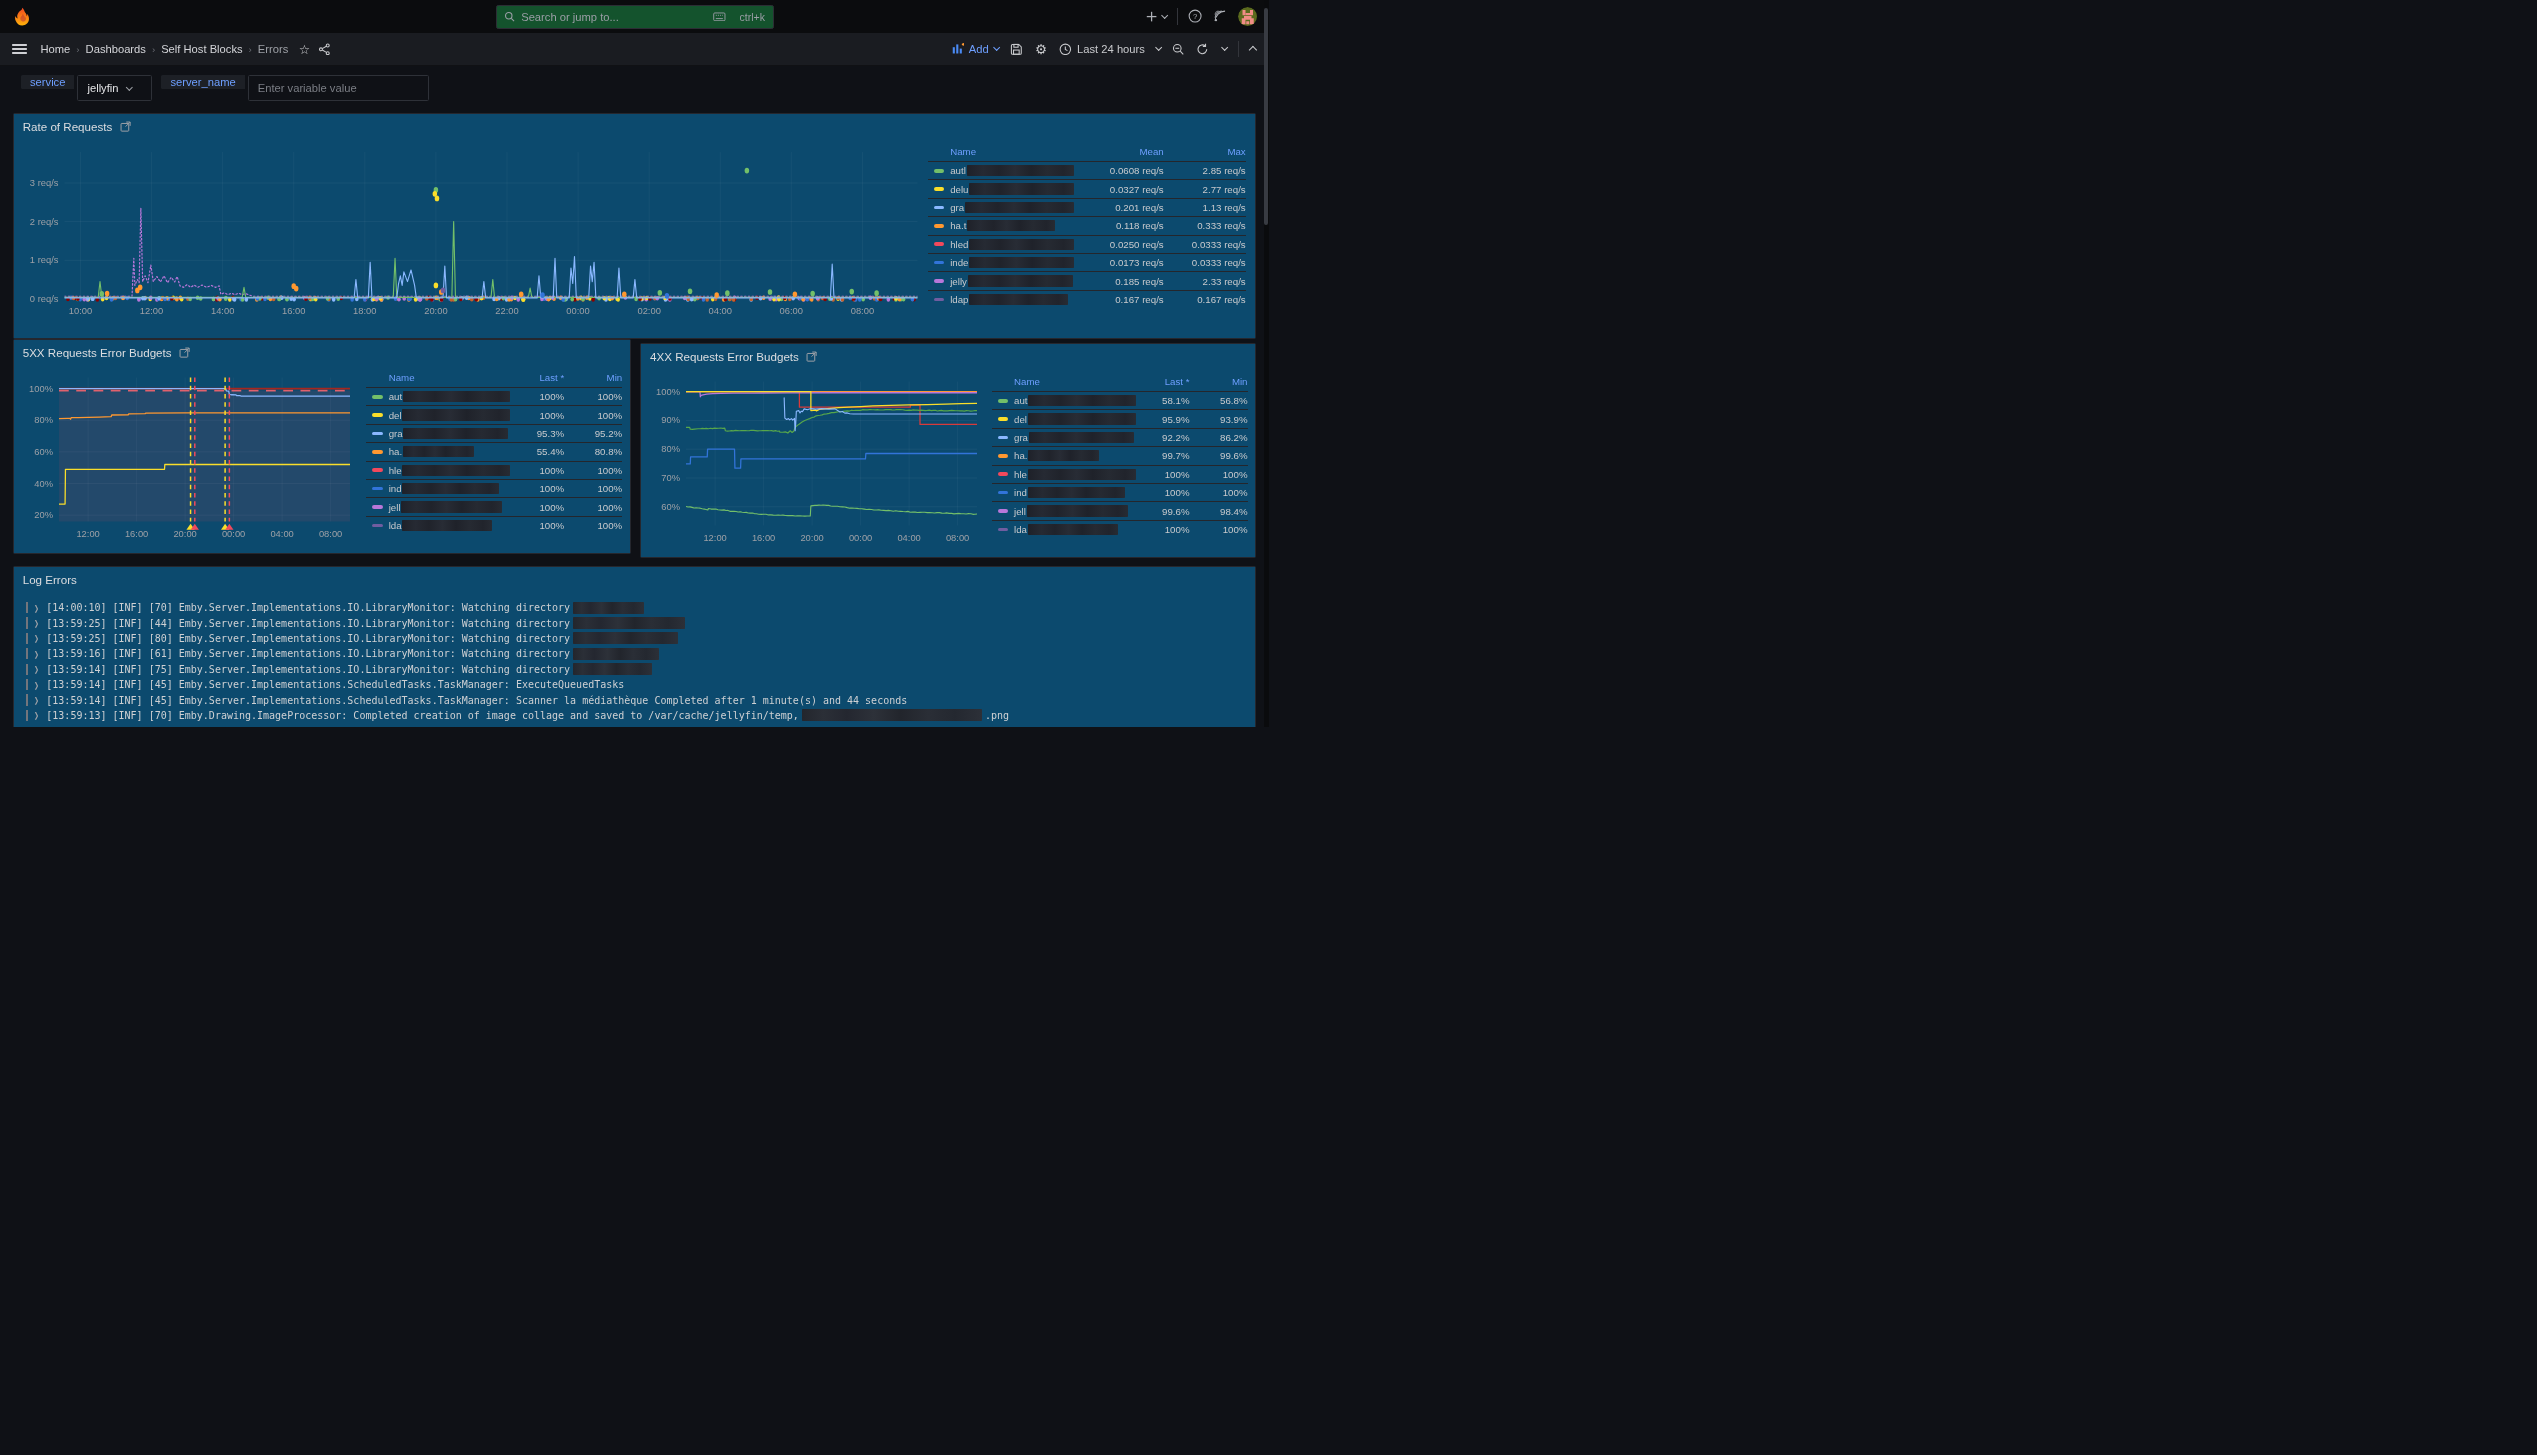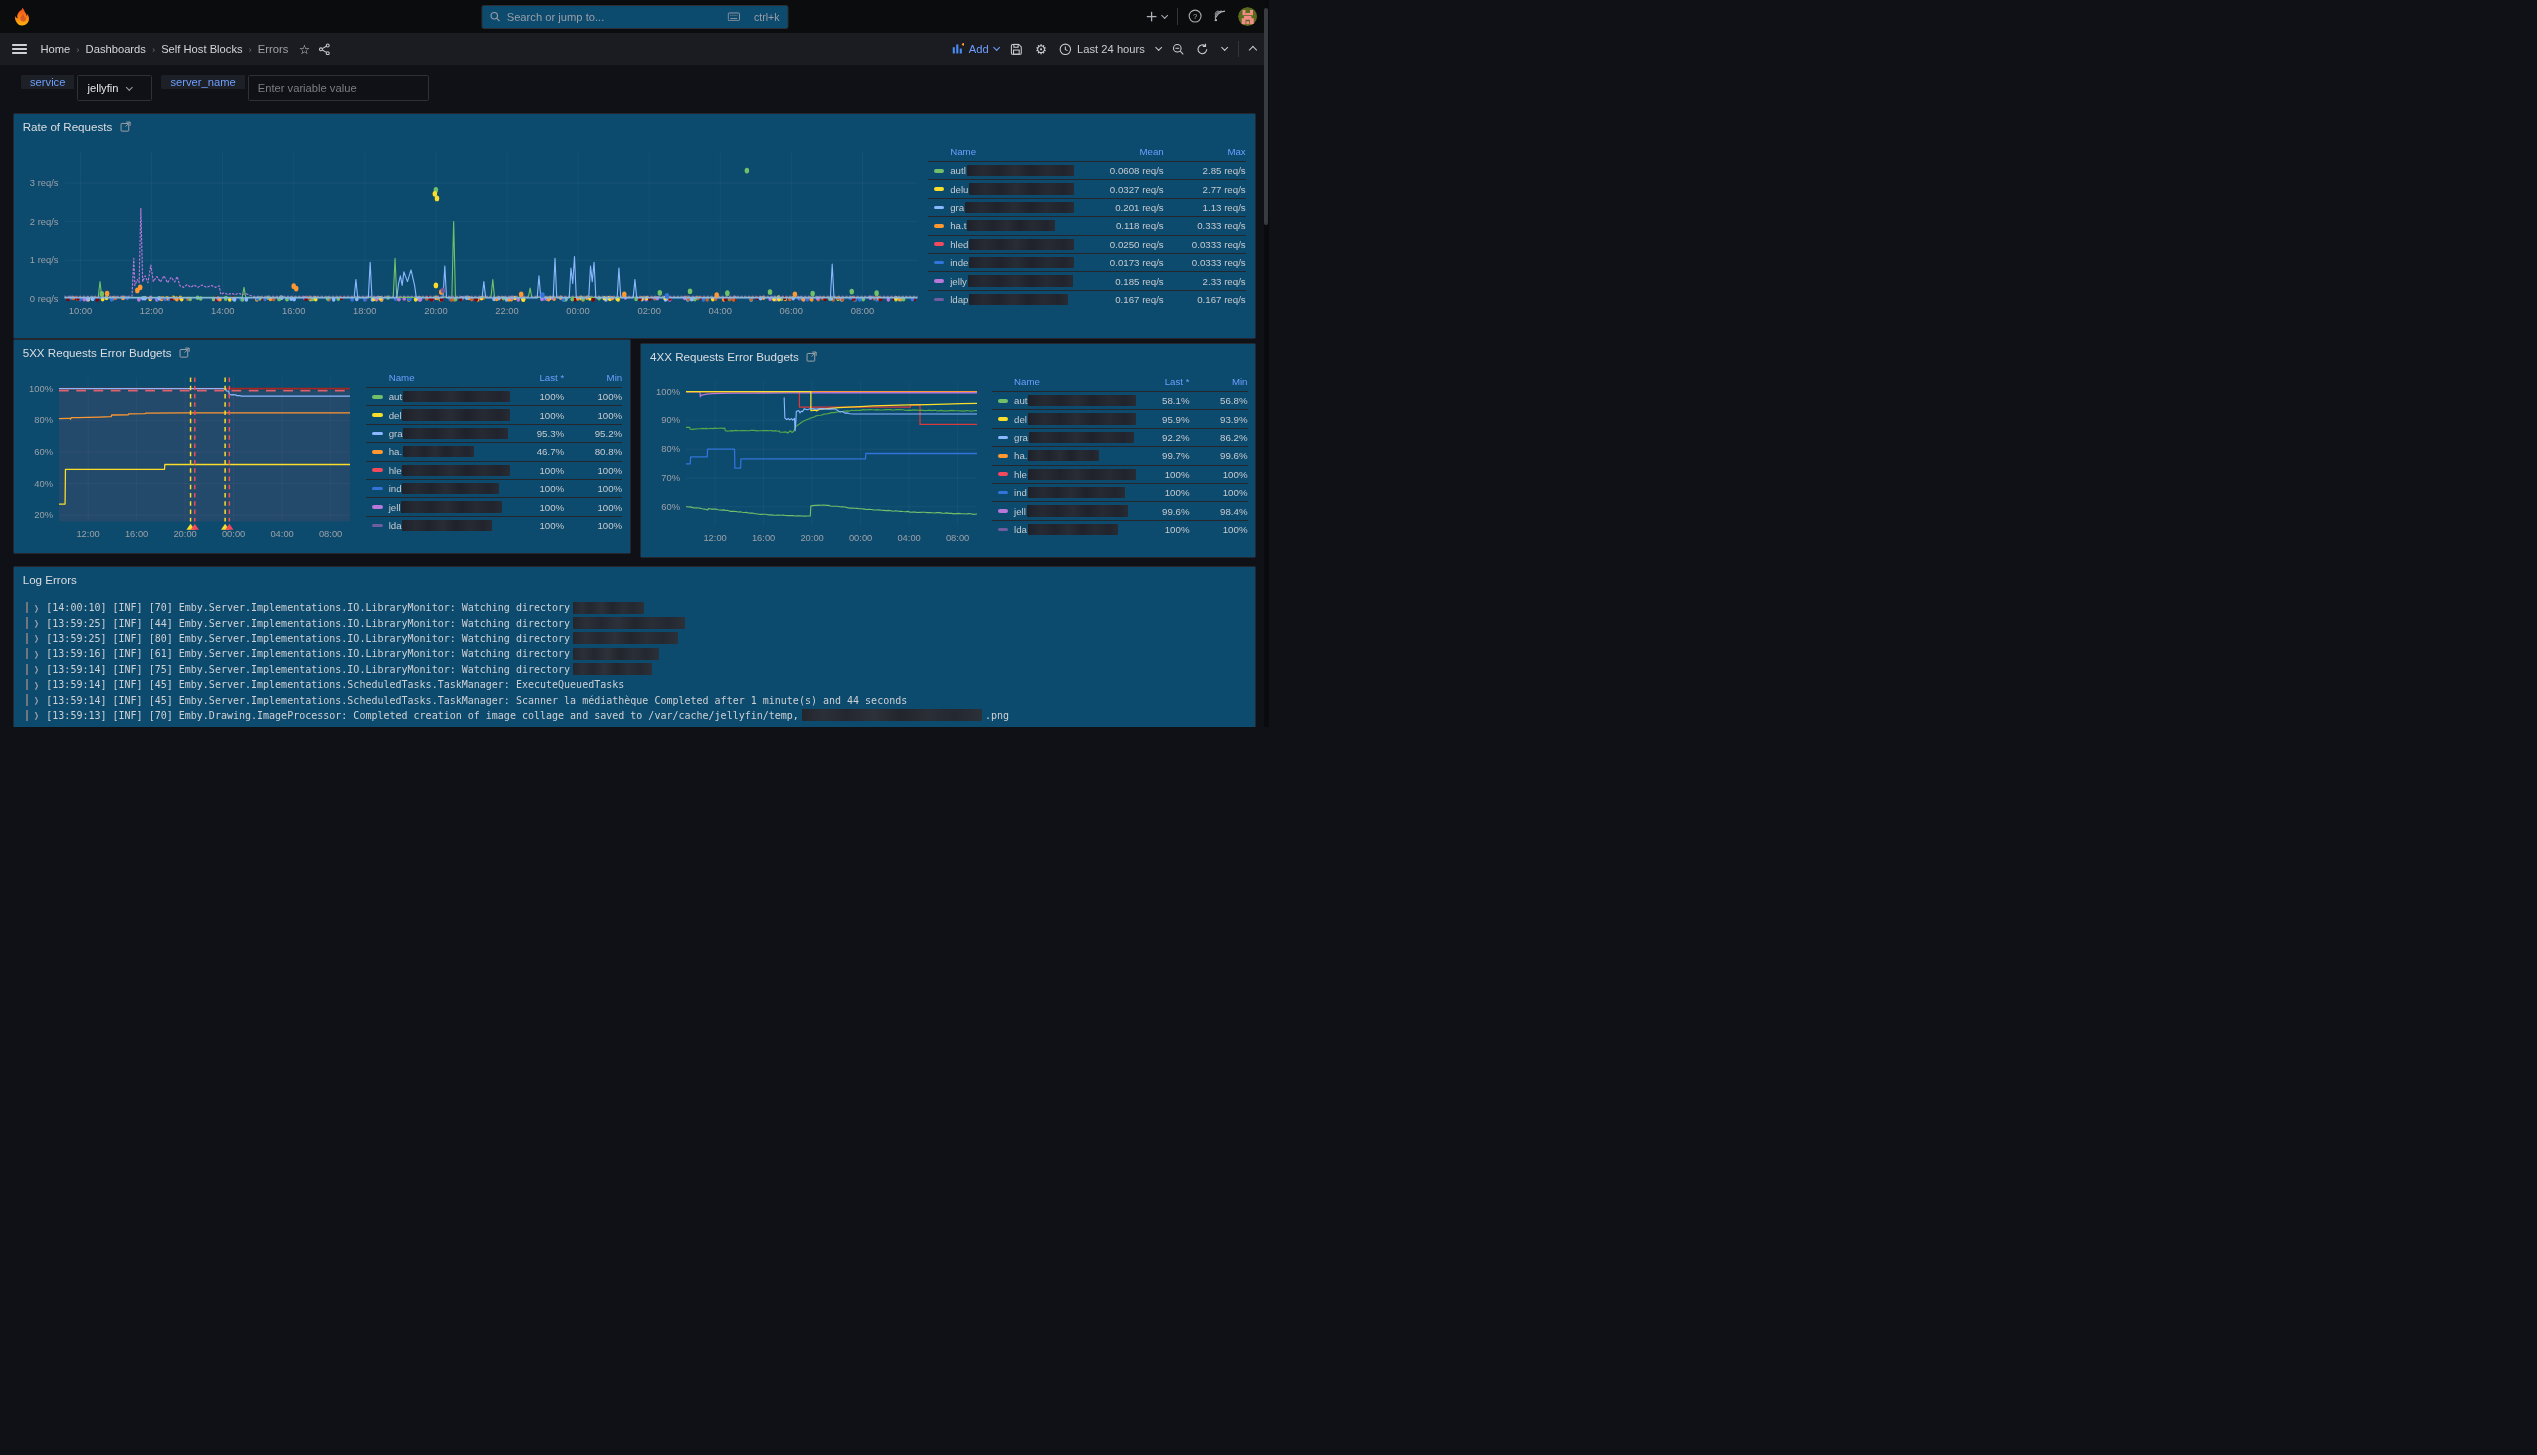--- a/index.html
+++ b/index.html
@@ -9,21 +9,21 @@
     font-family:"Liberation Sans", sans-serif;
     color:#d5d6d9;
     position:relative;
     font-size:11.2px;
   }
   
   .topbar { height:33px; background:#0b0c0e; display:flex; align-items:center; padding:0 12px; position:relative; }
   .g-logo { width:20px; height:20px; cursor:pointer; }
   .searchbox {
     position:absolute; left:50%; top:4.5px; transform:translateX(-50%);
-    width:307px; height:24px; background:#0c4a6e; border:0.7px solid #2c2e35; border-radius:2.2px;
+    width:278px; height:24px; background:#14532d; border:0.7px solid #2c2e35; border-radius:2.2px;
     display:flex; align-items:center; padding:0 7.5px; color:#9b9ea6; cursor:text;justify-content:center;
   }
   .searchbox .ph { margin-left:6px; flex:1; font-size:11.2px; }
   .searchbox .kbd { display:flex; align-items:center; gap:14px; color:#9b9ea6; font-size:10.5px; }
   .tb-right { margin-left:auto; display:flex; align-items:center; gap:10.5px; }
   .icon-btn { display:flex; align-items:center; justify-content:center; color:#aeb1b7; cursor:pointer; }
   .tb-divider { width:0.7px; height:16.5px; background:#33353b; }
   .avatar { width:19.5px; height:19.5px; border-radius:50%; overflow:hidden; cursor:pointer; }
 
   .navbar { height:33px; background:#1a1c21; border-bottom:0.7px solid #101114; display:flex; align-items:center; padding:0 12px; gap:7.5px; }
@@ -784,21 +784,21 @@
         </span>
         <span class="lg-val" style="width: 54px;">95.3%</span>
         <span class="lg-val" style="width: 58px;">95.2%</span>
       </div>
       <div class="lg-row">
         <span class="lg-name">
           <span class="sw" style="background: rgb(255, 152, 48);"></span>
           <span>ha.</span>
           <span class="redact" style="width: 71px;"></span>
         </span>
-        <span class="lg-val" style="width: 54px;">46.7%</span>
+        <span class="lg-val" style="width: 54px;">55.4%</span>
         <span class="lg-val" style="width: 58px;">80.8%</span>
       </div>
       <div class="lg-row">
         <span class="lg-name">
           <span class="sw" style="background: rgb(242, 73, 92);"></span>
           <span>hle</span>
           <span class="redact" style="width: 112px;"></span>
         </span>
         <span class="lg-val" style="width: 54px;">100%</span>
         <span class="lg-val" style="width: 58px;">100%</span>

